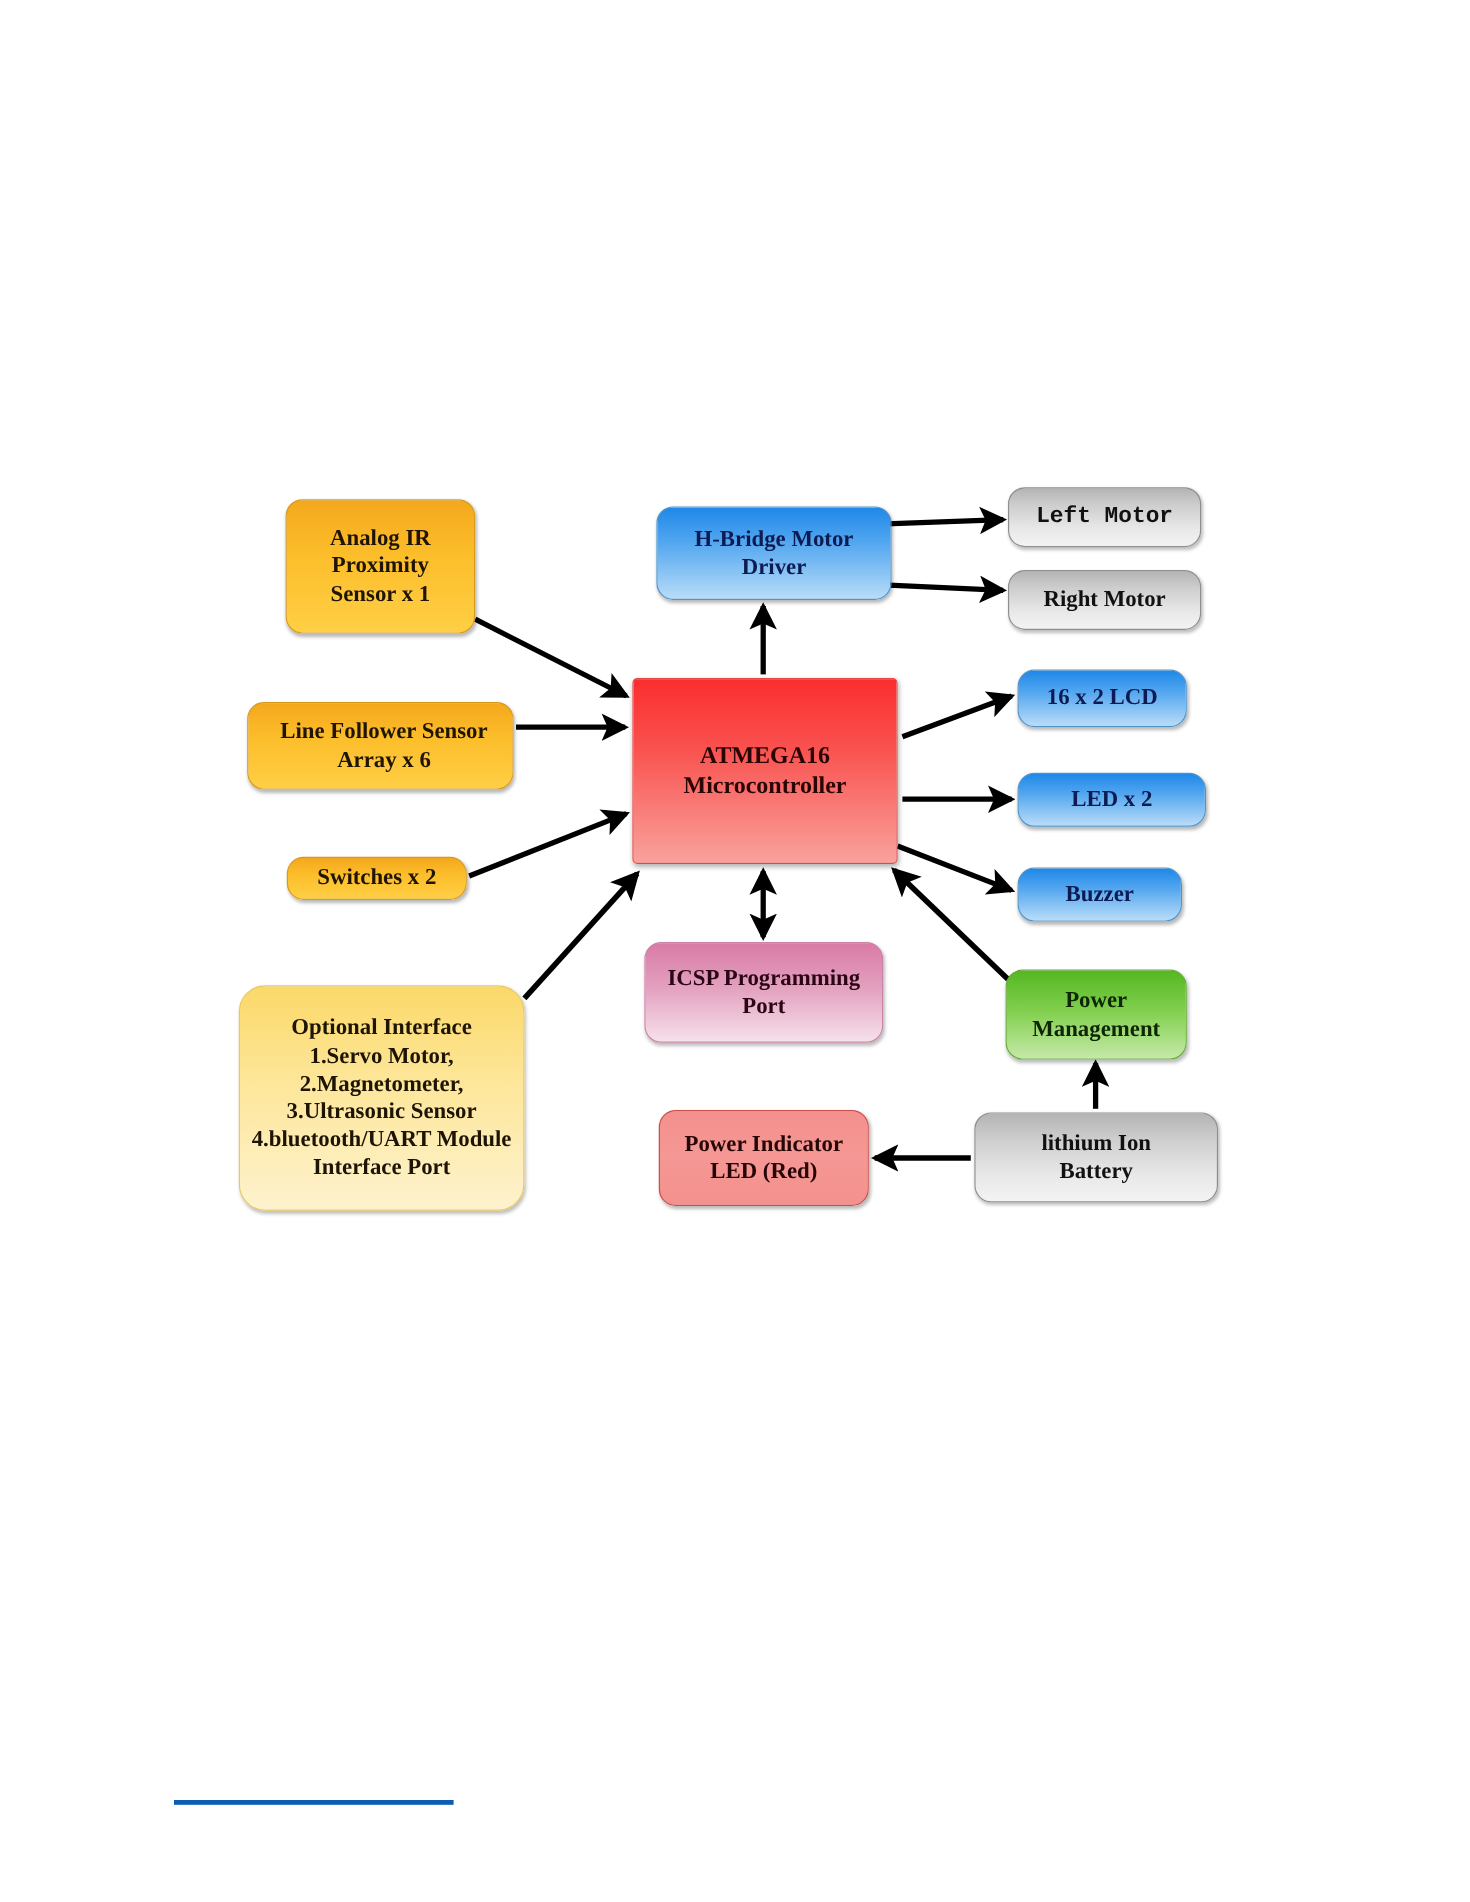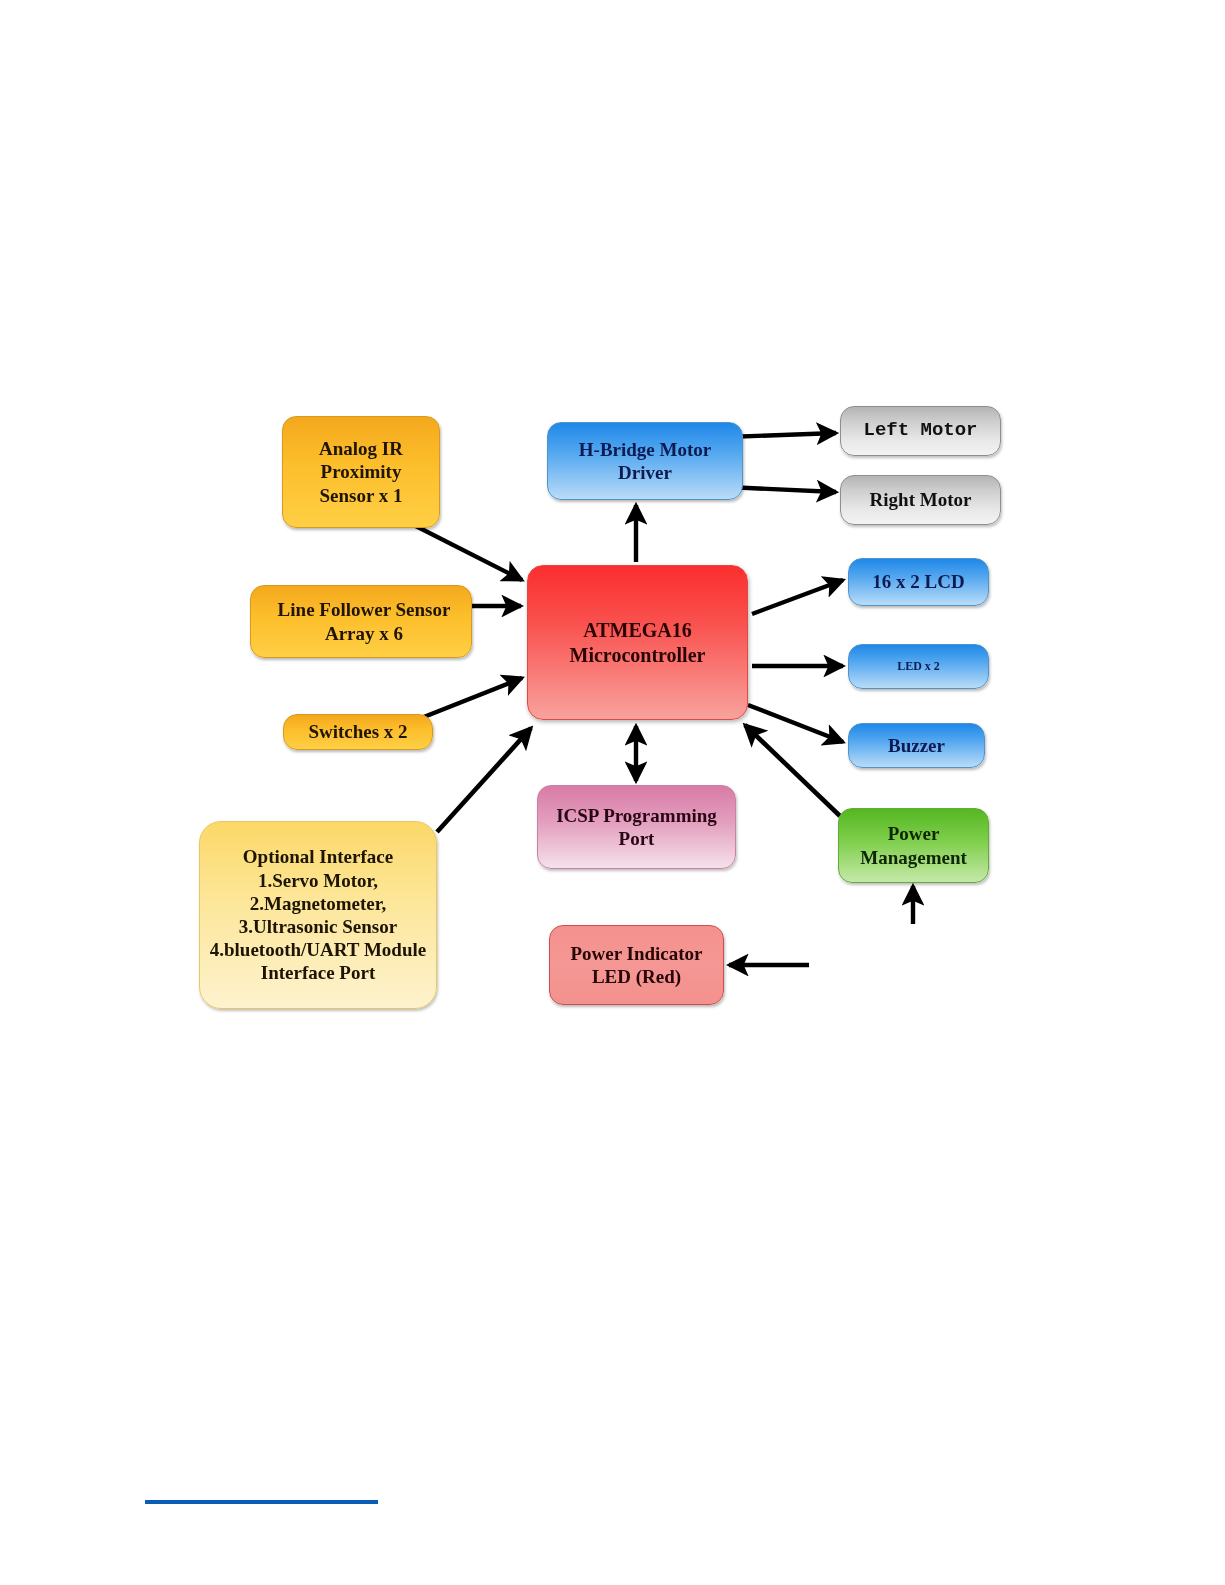--- a/index.html
+++ b/index.html
@@ -46,21 +46,20 @@
     display: block;
     white-space: pre-line;
   }
 
   
   .n-orange {
     background: linear-gradient(180deg, #f4a81d 0%, #fcbe2b 42%, #ffcf45 100%);
     border: 1.5px solid #d89a1c;
     box-shadow: 1px 2px 3px rgba(0,0,0,0.28);
     color: #201403;
-    margin-left: 44px;
   }
   .n-cream {
     background: linear-gradient(180deg, #fbd868 0%, #fde79c 45%, #fdf2ce 100%);
     border: 1.5px solid #e8c960;
     box-shadow: 1px 2px 3px rgba(0,0,0,0.25);
     color: #1d1403;
   }
   .n-blue {
     background: linear-gradient(180deg, #1f88e8 0%, #55a8f0 40%, #b9dcf8 100%);
     border: 1.5px solid #4f93c9;
@@ -97,30 +96,30 @@
     box-shadow: 1px 2px 3px rgba(0,0,0,0.26);
     color: #111111;
   }
 
   
   #node-ir-sensor      { left: 238px; top: 416px; width: 158px; height: 112px; font-size: 19px; }
   #node-line-follower  { left: 206px; top: 585px; width: 222px; height: 73px;  font-size: 19px; padding-left: 12px; }
   #node-switches       { left: 239px; top: 714px; width: 150px; height: 36px;  font-size: 19px; }
   #node-optional       { left: 199px; top: 821px; width: 238px; height: 188px; font-size: 19px; border-radius: 22px; }
 
-  #node-mcu            { left: 527px; top: 565px; width: 221px; height: 155px; font-size: 20px; border-radius: 16px; }
+  #node-mcu            { left: 527px; top: 565px; width: 221px; height: 155px; font-size: 20px; border-radius: 4px; }
 
   #node-hbridge        { left: 547px; top: 422px; width: 196px; height: 78px;  font-size: 19px; }
   #node-icsp           { left: 537px; top: 785px; width: 199px; height: 84px;  font-size: 19px; }
   #node-power-led      { left: 549px; top: 925px; width: 175px; height: 80px;  font-size: 19px; }
 
   #node-left-motor     { left: 840px; top: 406px; width: 161px; height: 50px;  font-size: 19px; font-family: Liberation Mono, monospace; }
   #node-right-motor    { left: 840px; top: 475px; width: 161px; height: 50px;  font-size: 19px; }
   #node-lcd            { left: 848px; top: 558px; width: 141px; height: 48px;  font-size: 19px; }
-  #node-led            { left: 848px; top: 644px; width: 141px; height: 45px;  font-size: 12px; }
+  #node-led            { left: 848px; top: 644px; width: 157px; height: 45px;  font-size: 19px; }
   #node-buzzer         { left: 848px; top: 723px; width: 137px; height: 45px;  font-size: 19px; }
   #node-power-mgmt     { left: 838px; top: 808px; width: 151px; height: 75px;  font-size: 19px; }
   #node-battery        { left: 812px; top: 927px; width: 203px; height: 75px;  font-size: 19px; }
 
   #footer-link {
     position: absolute;
     left: 145px;
     top: 1500px;
     width: 233px;
     height: 4px;
@@ -230,16 +229,20 @@
 
   <div class="node n-blue" id="node-buzzer">
     <span class="lbl">Buzzer</span>
   </div>
 
   <div class="node n-green" id="node-power-mgmt">
     <span class="lbl">Power
 Management</span>
   </div>
 
+  <div class="node n-grey" id="node-battery">
+    <span class="lbl">lithium Ion
+Battery</span>
+  </div>
 
   <div id="footer-link"></div>
 
 </div>
 
 </body></html>

